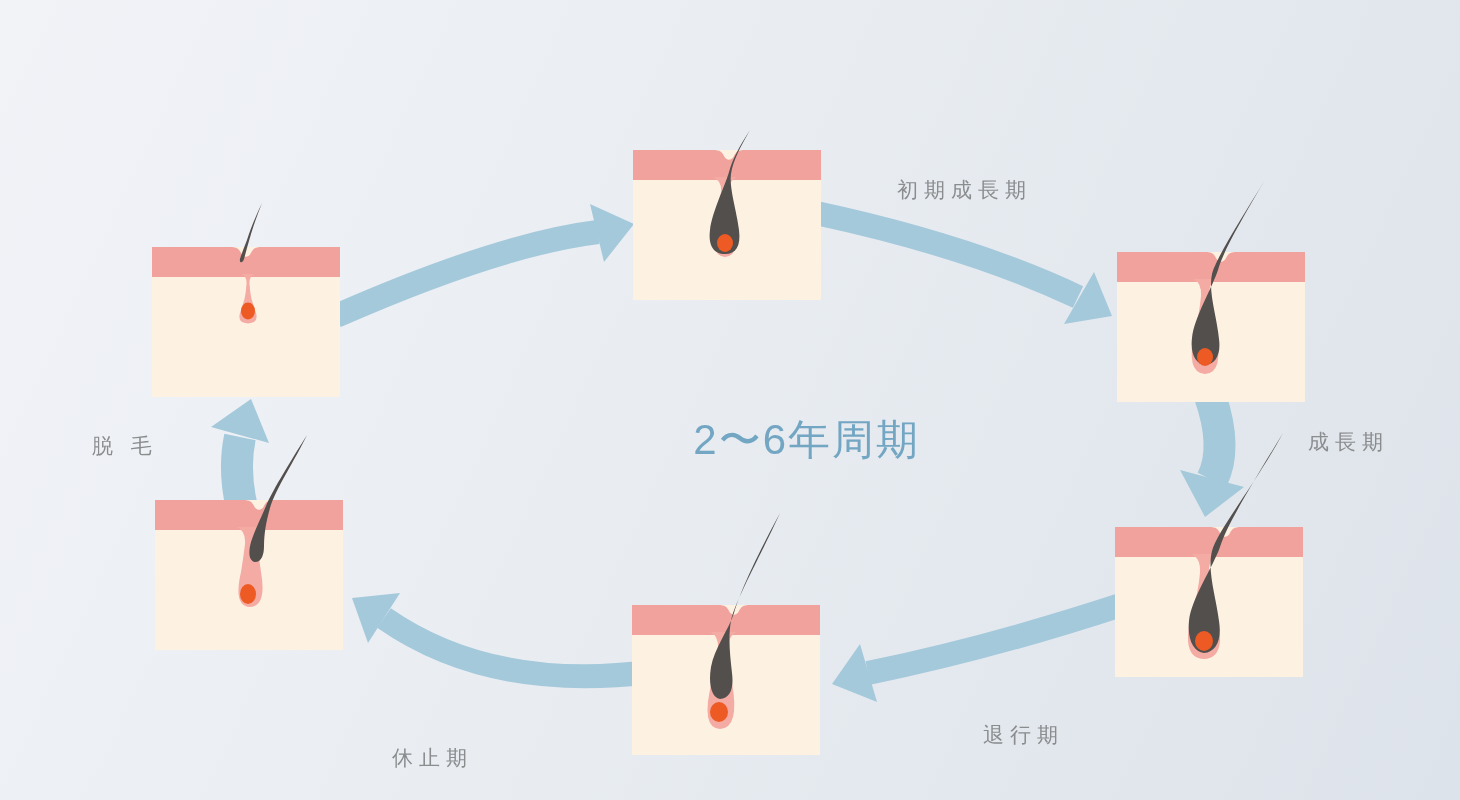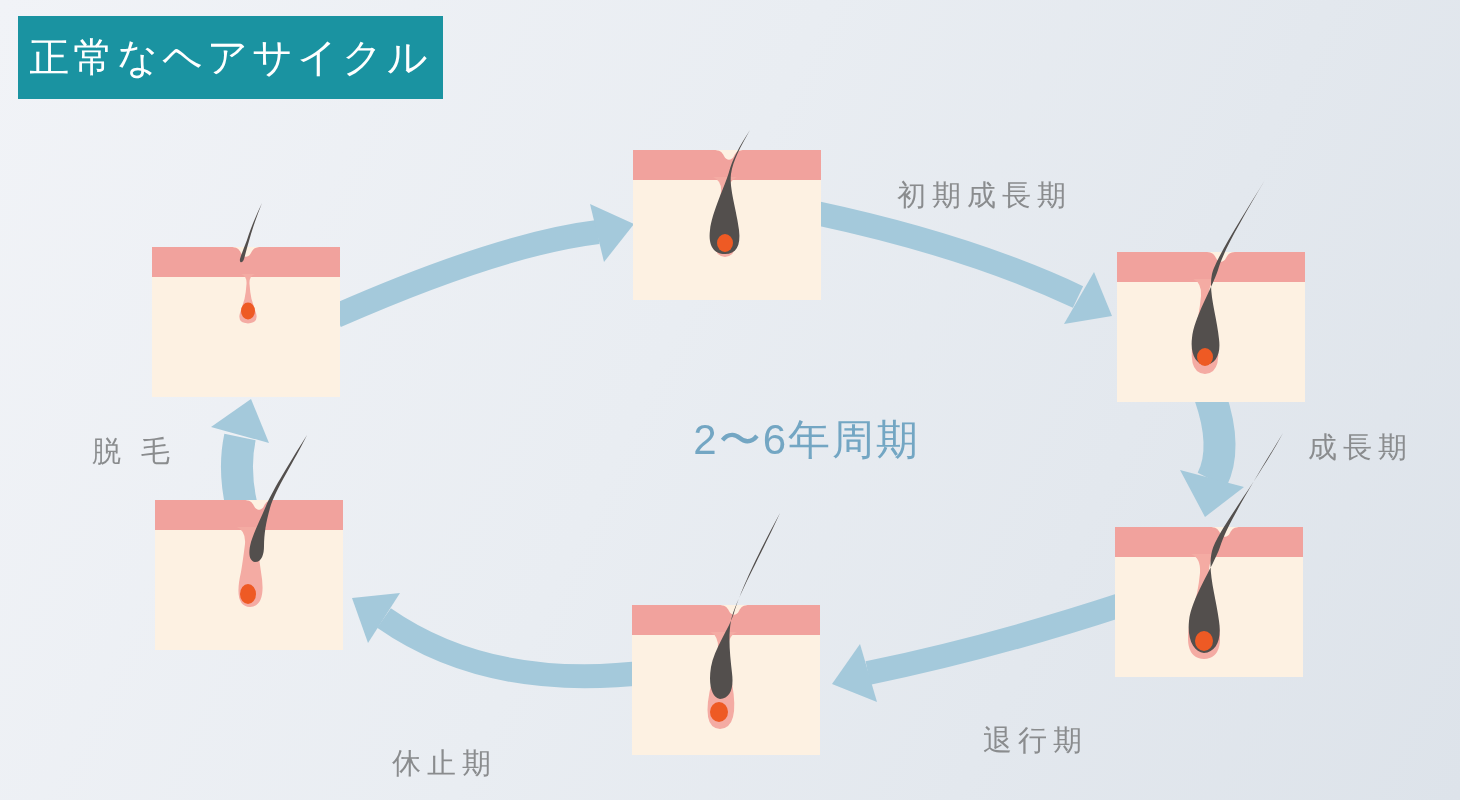--- a/index.html
+++ b/index.html
@@ -14,21 +14,21 @@
     position:relative;width:1460px;height:800px;overflow:hidden;
     background:linear-gradient(115deg,var(--c-bg-start) 0%, #e9edf2 45%, var(--c-bg-end) 100%);
   }
   .title-badge{
     position:absolute;left:18px;top:16px;width:425px;height:83px;
     background:var(--c-title-bg);color:var(--c-title-text);
     font-size:40px;letter-spacing:4px;line-height:83px;text-align:center;
   }
   .lbl{
     position:absolute;color:var(--c-label-text);
-    font-size:29px;letter-spacing:6px;white-space:nowrap;
+    font-size:21px;letter-spacing:6px;white-space:nowrap;
   }
   .center-lbl{
     position:absolute;left:560px;top:412px;width:360px;text-align:right;
     color:var(--c-center-text);font-size:42px;letter-spacing:2px;white-space:nowrap;
   }
   svg{position:absolute;display:block;}
   .arrows{left:0;top:0;}
   .arrow-shaft{stroke:var(--c-arrow);fill:none;}
   .arrow-head{fill:var(--c-arrow);}
   .f-cream{fill:var(--c-cream);}
@@ -116,21 +116,20 @@
   </svg>
 
   <svg style="left:155px;top:400px" width="188" height="250" viewBox="0 0 188 250">
     <rect class="f-cream" x="0" y="100" width="188" height="150"></rect>
     <path class="f-band" d="M0,100 L88,100 C95,100 97,102 99,106 C101.5,111 106.5,111 109,106 C111,102 113,100 120,100 L188,100 L188,130 L0,130 Z"></path>
     <path class="f-sheath" d="M82,127 Q91,131 90,144 Q88,160 86,172 Q78,206 95,207 Q112,206 106,172 Q104,160 103,146 Q102,131 112,127 Z"></path>
     <path class="f-hair" d="M152,35 C130,70 117,92 111,106 C105,120 99,132 96,142 C93,153 94,161 100,162 C107,162 109,154 109,146 C109,134 111,122 115,108 C121,88 139,62 152,35 Z"></path>
     <ellipse class="f-papilla" cx="93" cy="194" rx="8" ry="10"></ellipse>
   </svg>
 
-  <div class="title-badge">正常なヘアサイクル</div>
 
   <div class="lbl" style="left:897px;top:176px">初期成長期</div>
   <div class="lbl" style="left:1308px;top:428px">成長期</div>
   <div class="lbl" style="left:983px;top:721px">退行期</div>
   <div class="lbl" style="left:392px;top:744px">休止期</div>
   <div class="lbl" style="left:92px;top:432px">脱 毛</div>
 
   <div class="center-lbl">2〜6年周期</div>
 
 </div>

